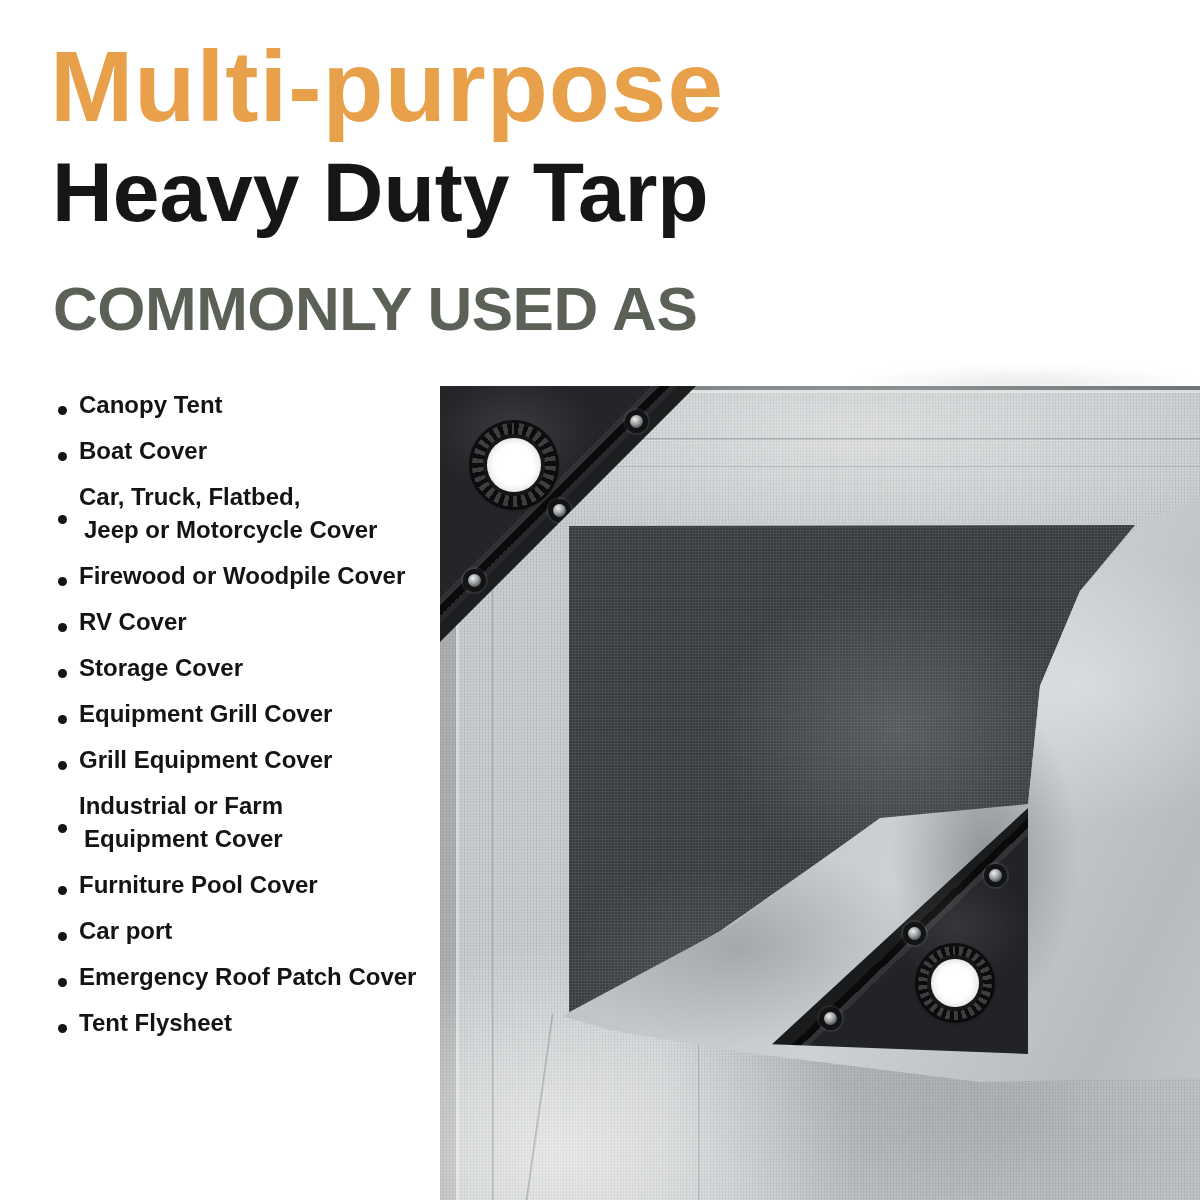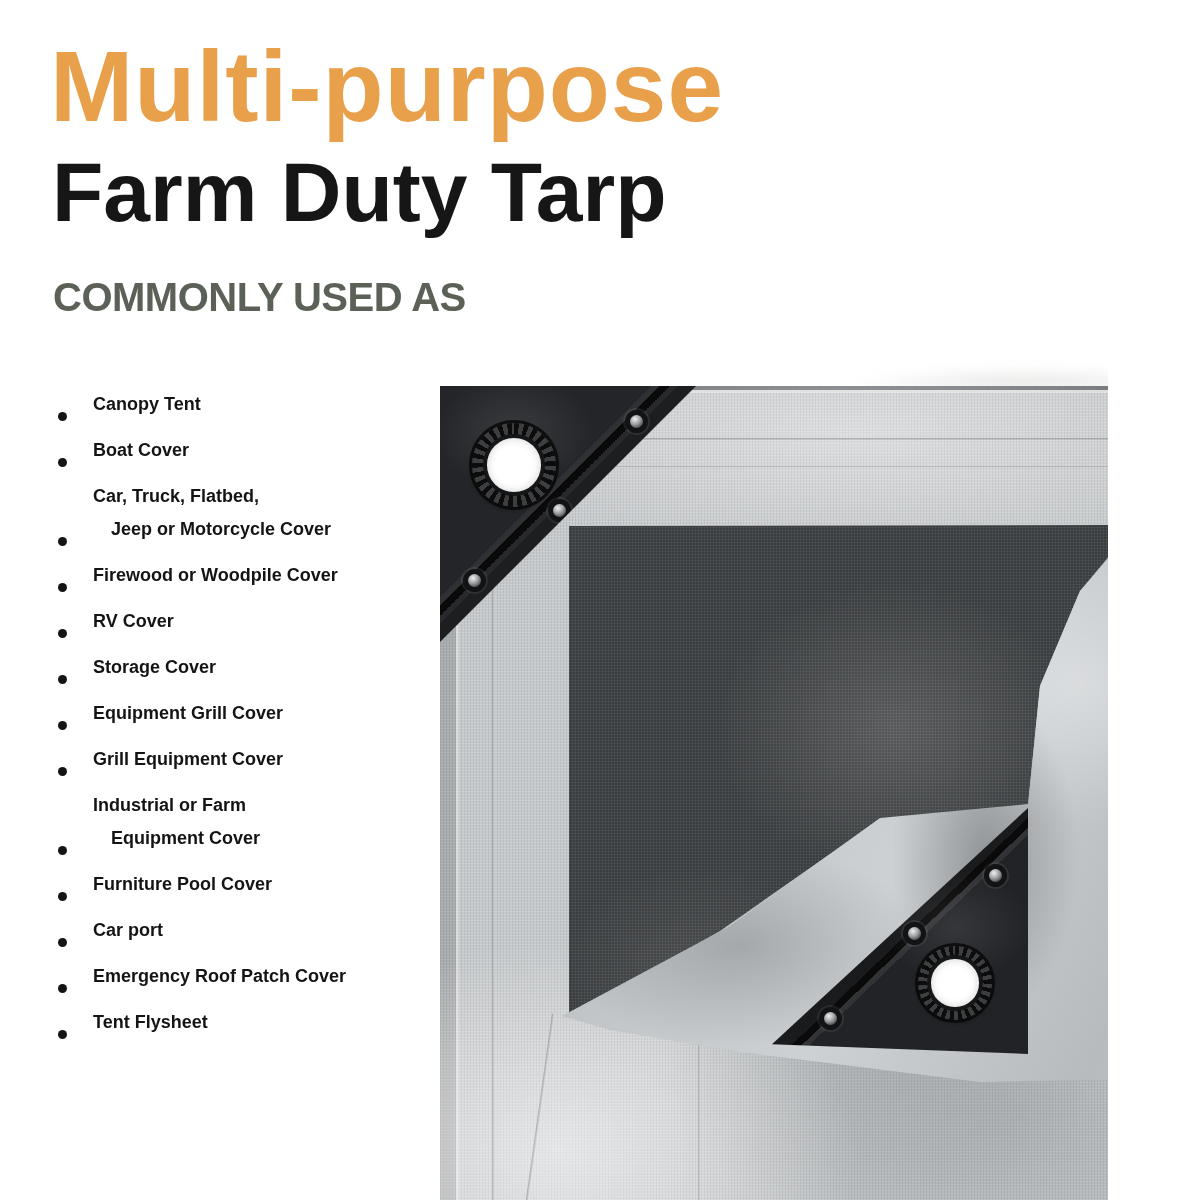--- a/index.html
+++ b/index.html
@@ -1,33 +1,33 @@
 <!DOCTYPE html>
 <html><head>
 <meta charset="utf-8">
 <style>
   html,body{margin:0;padding:0;background:#fff;}
-  .canvas{position:relative;width:1108px;height:1200px;background:#ffffff;overflow:hidden;
+  .canvas{position:relative;width:1200px;height:1200px;background:#ffffff;overflow:hidden;
           font-family:"Liberation Sans",sans-serif;}
 
   
   .h-title{position:absolute;left:50px;top:34px;font-size:100px;font-weight:800;
            letter-spacing:1px;line-height:1.05;margin:0;}
   .h-sub{position:absolute;left:52px;top:148px;font-size:84px;font-weight:800;
          letter-spacing:0px;line-height:1.05;margin:0;}
-  .h-section{position:absolute;left:53px;top:276px;font-size:40px;font-weight:700;
+  .h-section{position:absolute;left:53px;top:276px;font-size:62px;font-weight:700;
              letter-spacing:-0.5px;line-height:1.05;margin:0;}
 
   
   .uses{position:absolute;left:55px;top:388px;width:400px;list-style:none;margin:0;padding:0;}
-  .use-item{display:flex;align-items:flex-end;margin:0 0 13px 0;
-            font-size:18px;font-weight:700;line-height:33px;white-space:nowrap;gap:14px;}
+  .use-item{display:flex;align-items:center;margin:0 0 13px 0;
+            font-size:24px;font-weight:700;line-height:33px;white-space:nowrap;}
   .dot{flex:0 0 auto;width:9px;height:9px;border-radius:50%;background:#141414;
        margin:12px 12px 0 3px;}
-  .lines .line.wrap{padding-left:5px;margin-left:13px;}
+  .lines .line.wrap{padding-left:5px;}
 
   
   .photo{position:absolute;left:440px;top:386px;width:760px;height:814px;overflow:hidden;}
   .photo *{position:absolute;}
   .soft-shadow{position:absolute;left:760px;top:358px;width:440px;height:30px;
        background:radial-gradient(55% 100% at 60% 100%, rgba(120,120,116,.20), transparent 75%);
        filter:blur(5px);}
 
   .base{inset:0;background-color:#c6c9cb;background-image:
       radial-gradient(ellipse 420px 300px at 16% 94%, rgba(255,255,255,.55), transparent 70%),
@@ -92,21 +92,21 @@
   .rivet{width:13px;height:13px;border-radius:50%;
       background:radial-gradient(circle at 38% 32%, #f0f0f0, #9a9d9f 45%, #46484a 80%);
       box-shadow:0 0 0 5px #121314, 0 0 0 7px rgba(255,255,255,.08);}
 </style>
 </head>
 <body>
 
 <div class="canvas">
 
   <h1 class="h-title" style="color: rgb(232, 160, 75);">Multi-purpose</h1>
-  <h2 class="h-sub" style="color: rgb(22, 22, 22);">Farm Duty Tarp</h2>
+  <h2 class="h-sub" style="color: rgb(22, 22, 22);">Heavy Duty Tarp</h2>
   <h3 class="h-section" style="color: rgb(92, 97, 88);">COMMONLY USED AS</h3>
 
   <ul class="uses" style="color: rgb(20, 20, 20);">
       <li class="use-item">
         <span class="dot"></span>
         <div class="lines">
           <div class="line">Canopy Tent</div>
         </div>
       </li>
       <li class="use-item">

